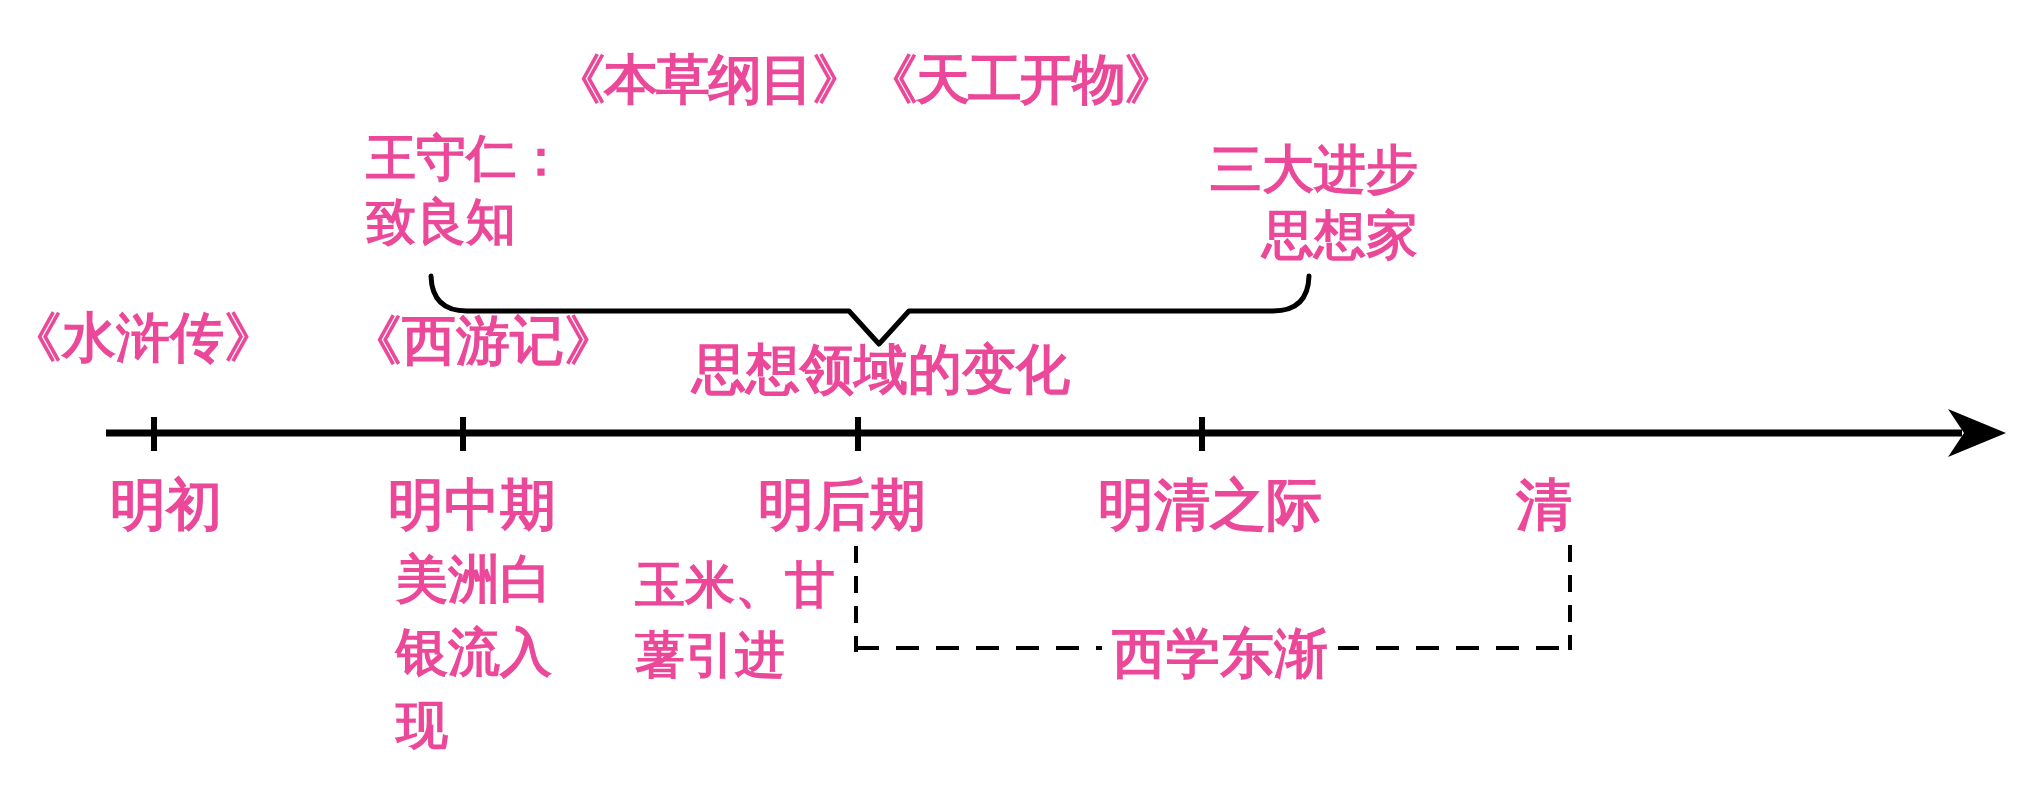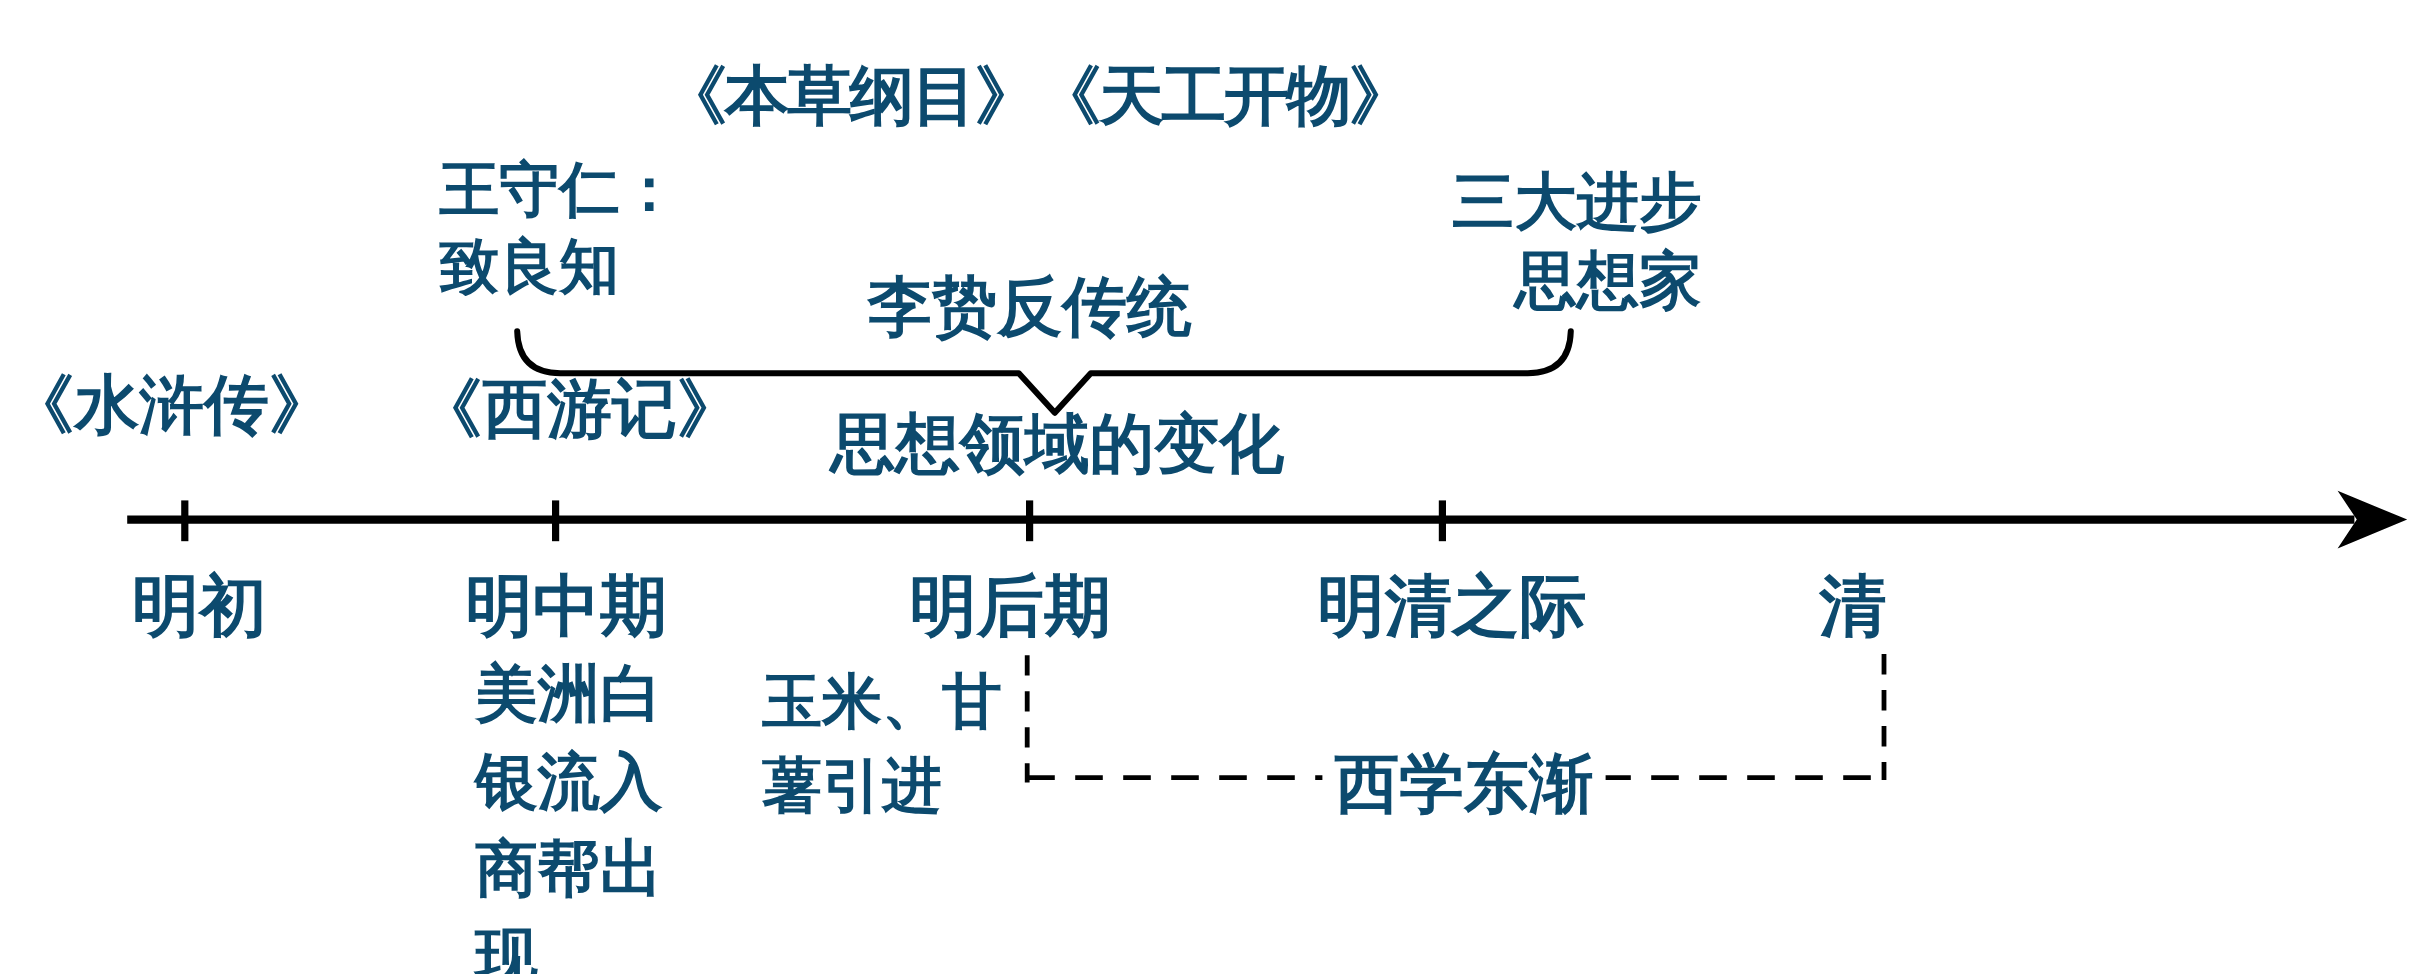--- a/index.html
+++ b/index.html
@@ -1,21 +1,21 @@
 <!DOCTYPE html>
 <html><head>
 <meta charset="utf-8">
 <style>
   html, body { margin: 0; padding: 0; background: #ffffff; }
   #canvas {
     position: relative;
     width: 2017px;
     height: 812px;
     background: #ffffff;
-    color: #0c4a6e;
+    color: #ec4899;
     font-family: "DejaVu Sans", sans-serif;
     font-weight: bold;
     overflow: hidden;
   }
   .abs { position: absolute; white-space: nowrap; }
   .t-title   { font-size: 54px; letter-spacing: -2px; }
   .t-big     { font-size: 54px; }
   .t-period  { font-size: 56px; }
   .two-line  { line-height: 64px; }
   .center    { text-align: right; }
@@ -56,21 +56,20 @@
     <line class="stroke" x1="856" y1="648" x2="1570" y2="648" stroke-width="4" stroke-dasharray="23 17"></line>
   </svg>
 
   <div class="abs t-title" style="left:552px; top:44px;">《本草纲目》《天工开物》</div>
 
   <div class="block two-line" style="left:366px; top:126px; font-size:50px;">
     <div>王守仁：</div>
     <div>致良知</div>
   </div>
 
-  <div class="abs t-big" style="left:723px; top:220px;">李贽反传统</div>
 
   <div class="block center" style="left:1152px; top:136px; width:266px; font-size:52px; line-height:66px;">
     <div>三大进步</div>
     <div>思想家</div>
   </div>
 
 
   <div class="abs t-big" style="left:8px; top:302px;">《水浒传》</div>
   <div class="abs t-big" style="left:348px; top:305px;">《西游记》</div>
 
@@ -78,21 +77,20 @@
 
   <div class="abs t-period" style="left:110px; top:468px;">明初</div>
   <div class="abs t-period" style="left:388px; top:468px;">明中期</div>
   <div class="abs t-period" style="left:758px; top:468px;">明后期</div>
   <div class="abs t-period" style="left:1098px; top:468px;">明清之际</div>
   <div class="abs t-period" style="left:1516px; top:468px;">清</div>
 
   <div class="block" style="left:396px; top:543px; font-size:52px; line-height:73px;">
     <div>美洲白</div>
     <div>银流入</div>
-    <div>商帮出</div>
     <div>现</div>
   </div>
 
   <div class="block" style="left:635px; top:550px; font-size:50px; line-height:70px;">
     <div>玉米、甘</div>
     <div>薯引进</div>
   </div>
 
   <div id="western-label" class="abs t-big" style="left:1102px; top:618px;text-align:center;">西学东渐</div>
 

